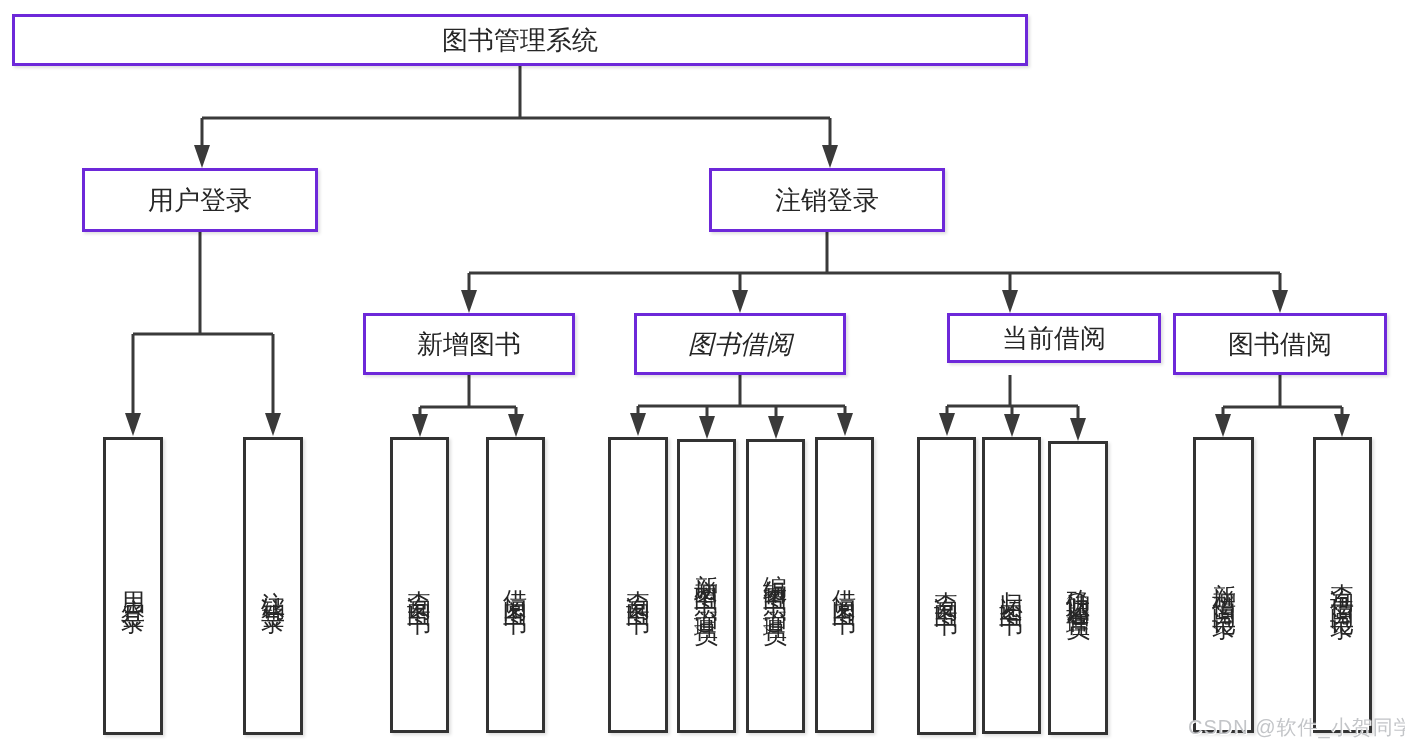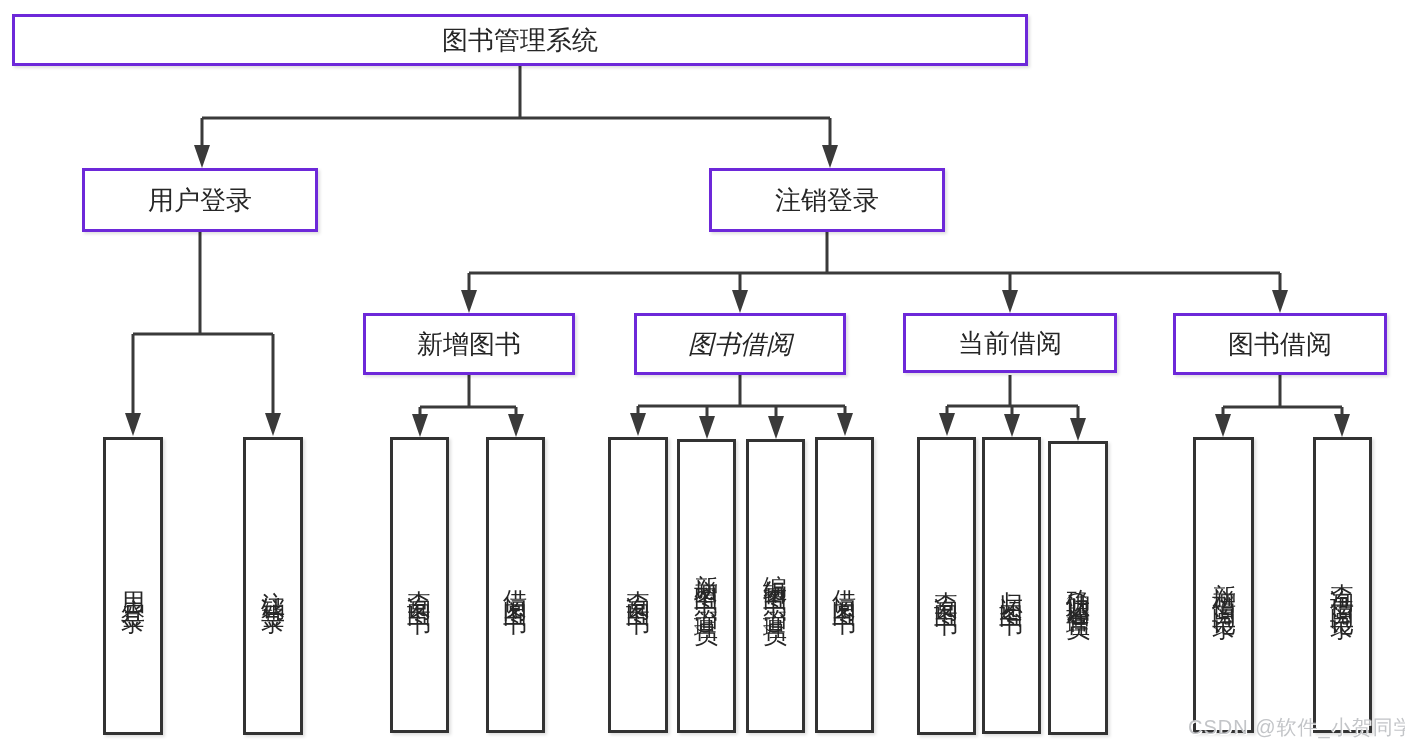--- a/index.html
+++ b/index.html
@@ -38,21 +38,21 @@
   }
   .leaf.tight { font-size: 24px; letter-spacing: 4px; }
 
   
   #b-root   { left: 12px;   top: 14px;  width: 1016px; height: 52px; }
   #b-login  { left: 82px;   top: 168px; width: 236px;  height: 64px; }
   #b-mgmt   { left: 709px;  top: 168px; width: 236px;  height: 64px; }
 
   #b-newbook { left: 363px;  top: 313px; width: 212px; height: 62px; }
   #b-borrow  { left: 634px;  top: 313px; width: 212px; height: 62px; font-style: italic; }
-  #b-current { left: 903px;  top: 313px; width: 214px; height: 60px; }
+  #b-current { left: 947px;  top: 313px; width: 214px; height: 50px; }
   #b-records { left: 1173px; top: 313px; width: 214px; height: 62px; }
 
   #l-a1 { left: 103px;  top: 437px; width: 60px; height: 298px; }
   #l-a2 { left: 243px;  top: 437px; width: 60px; height: 298px; }
   #l-b1 { left: 390px;  top: 437px; width: 59px; height: 296px; }
   #l-b2 { left: 486px;  top: 437px; width: 59px; height: 296px; }
   #l-c1 { left: 608px;  top: 437px; width: 60px; height: 296px; }
   #l-c2 { left: 677px;  top: 439px; width: 59px; height: 294px; }
   #l-c3 { left: 746px;  top: 439px; width: 59px; height: 294px; }
   #l-c4 { left: 815px;  top: 437px; width: 59px; height: 296px; }

